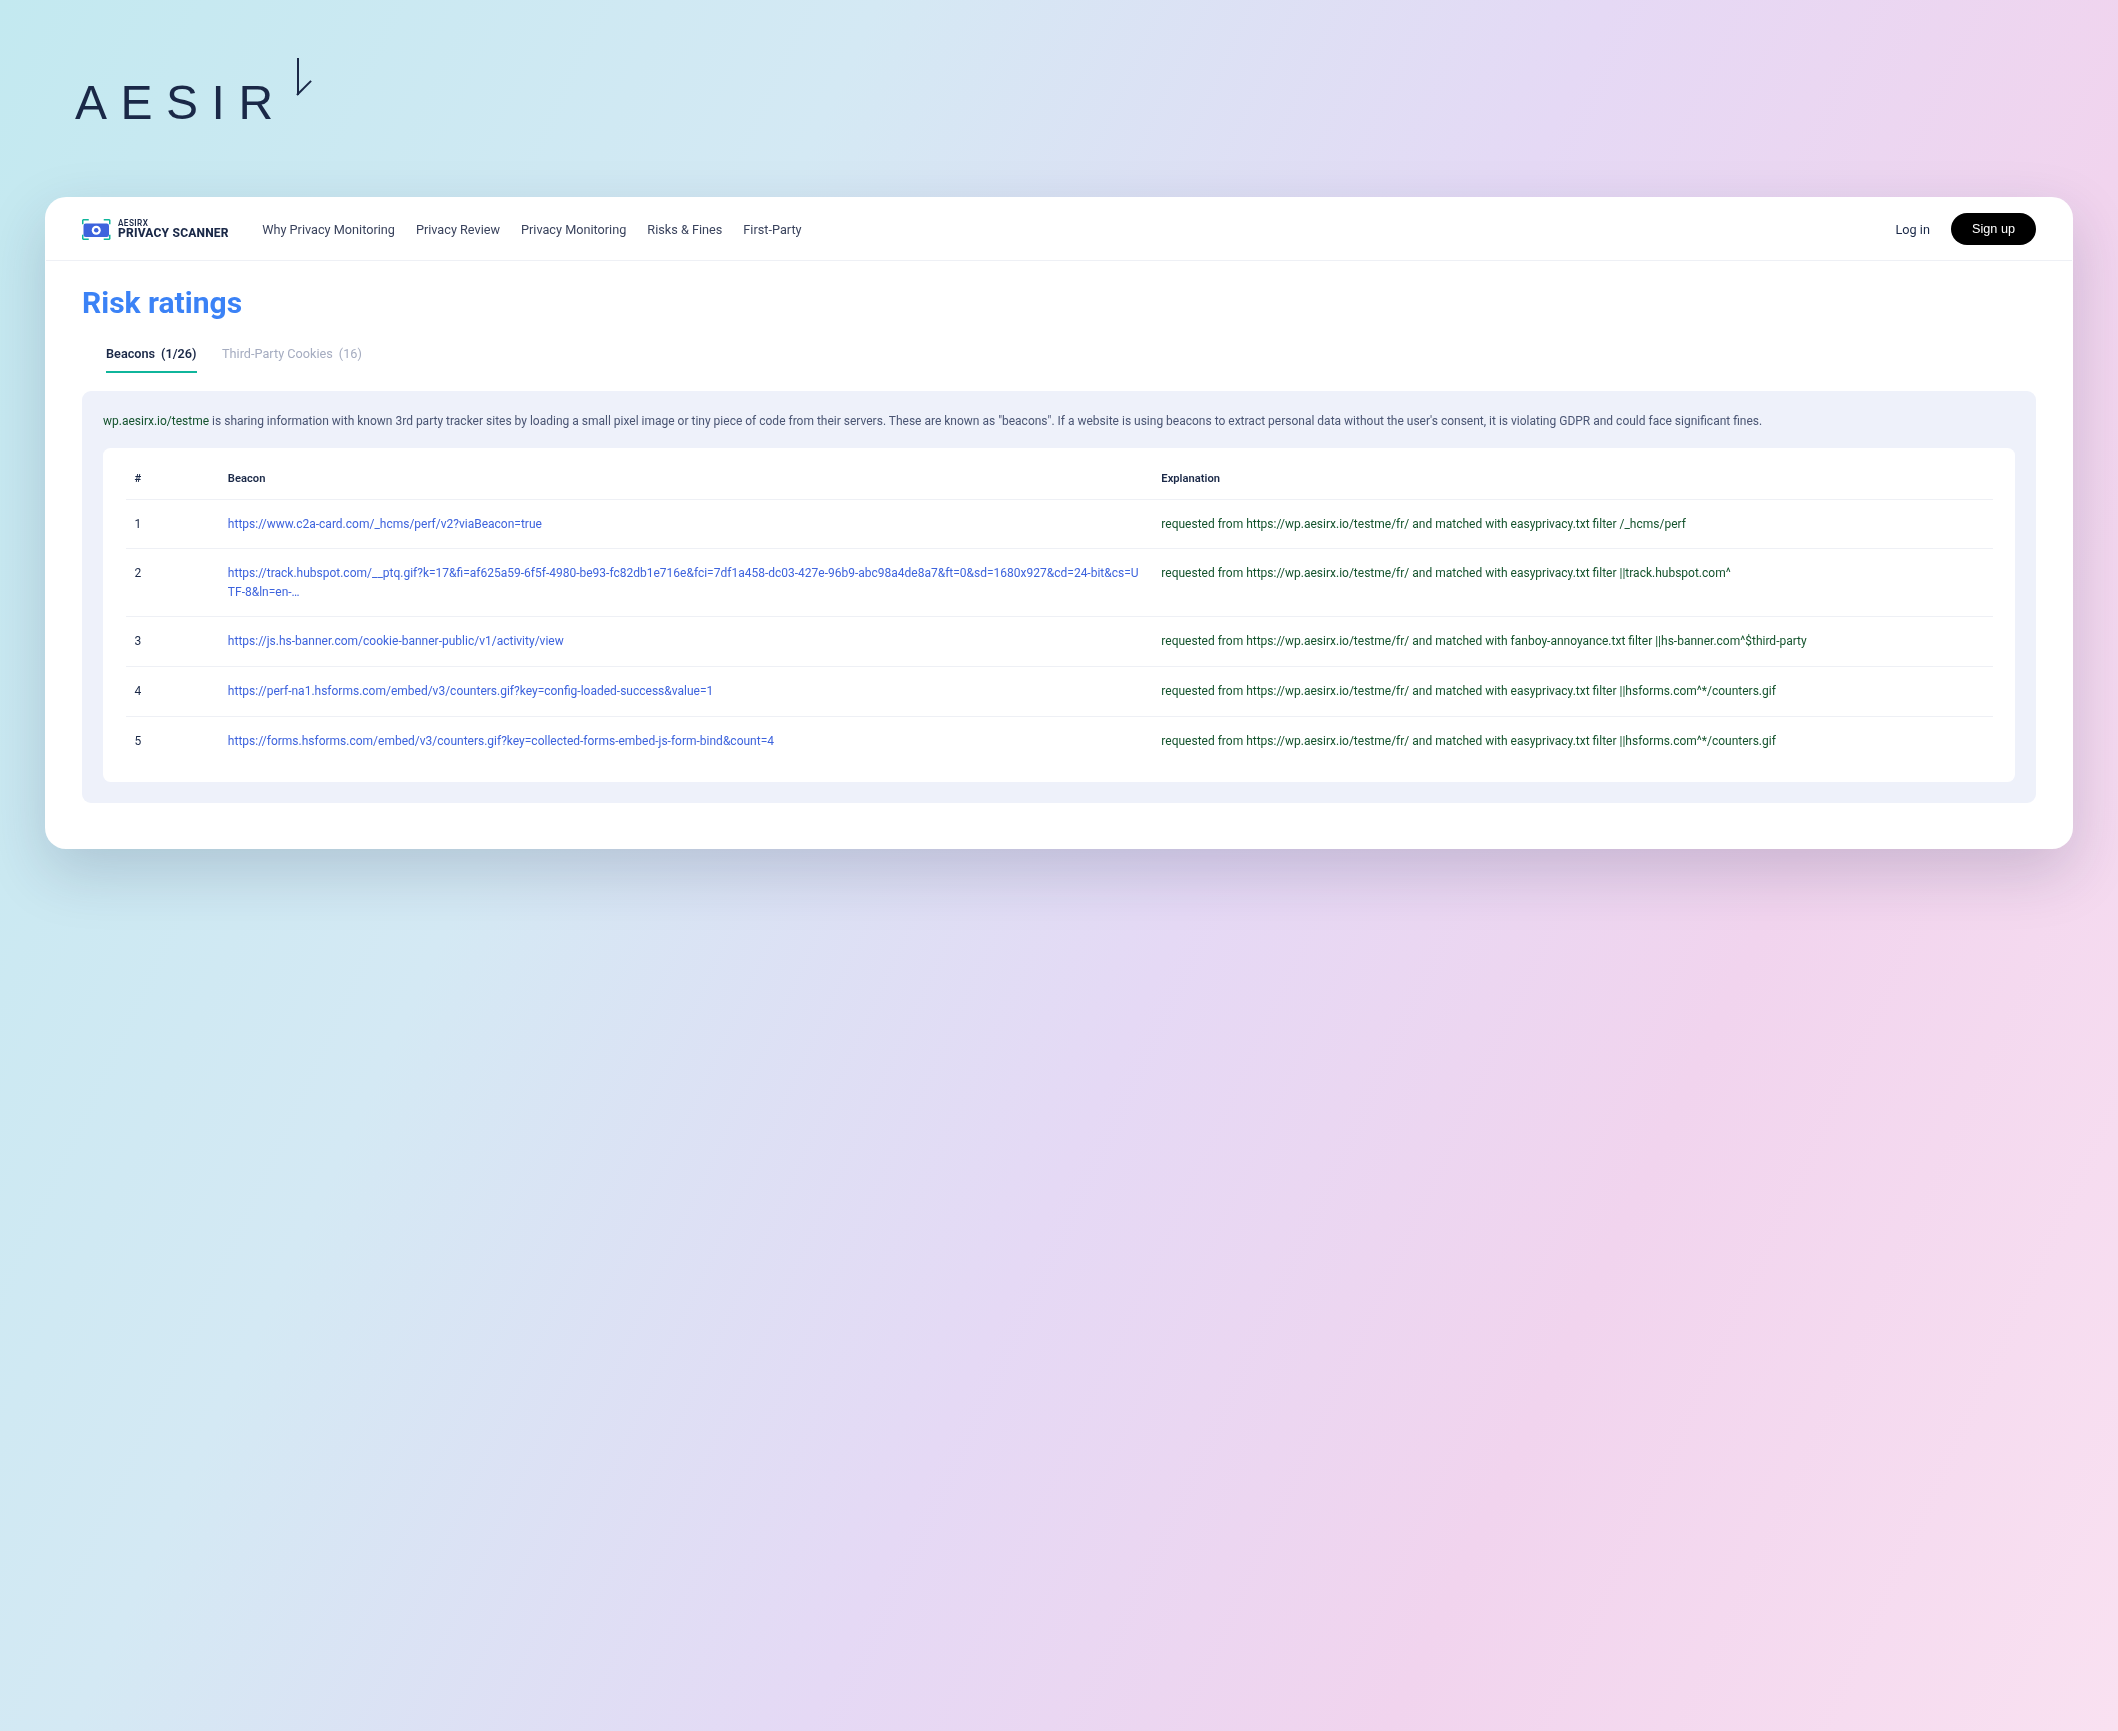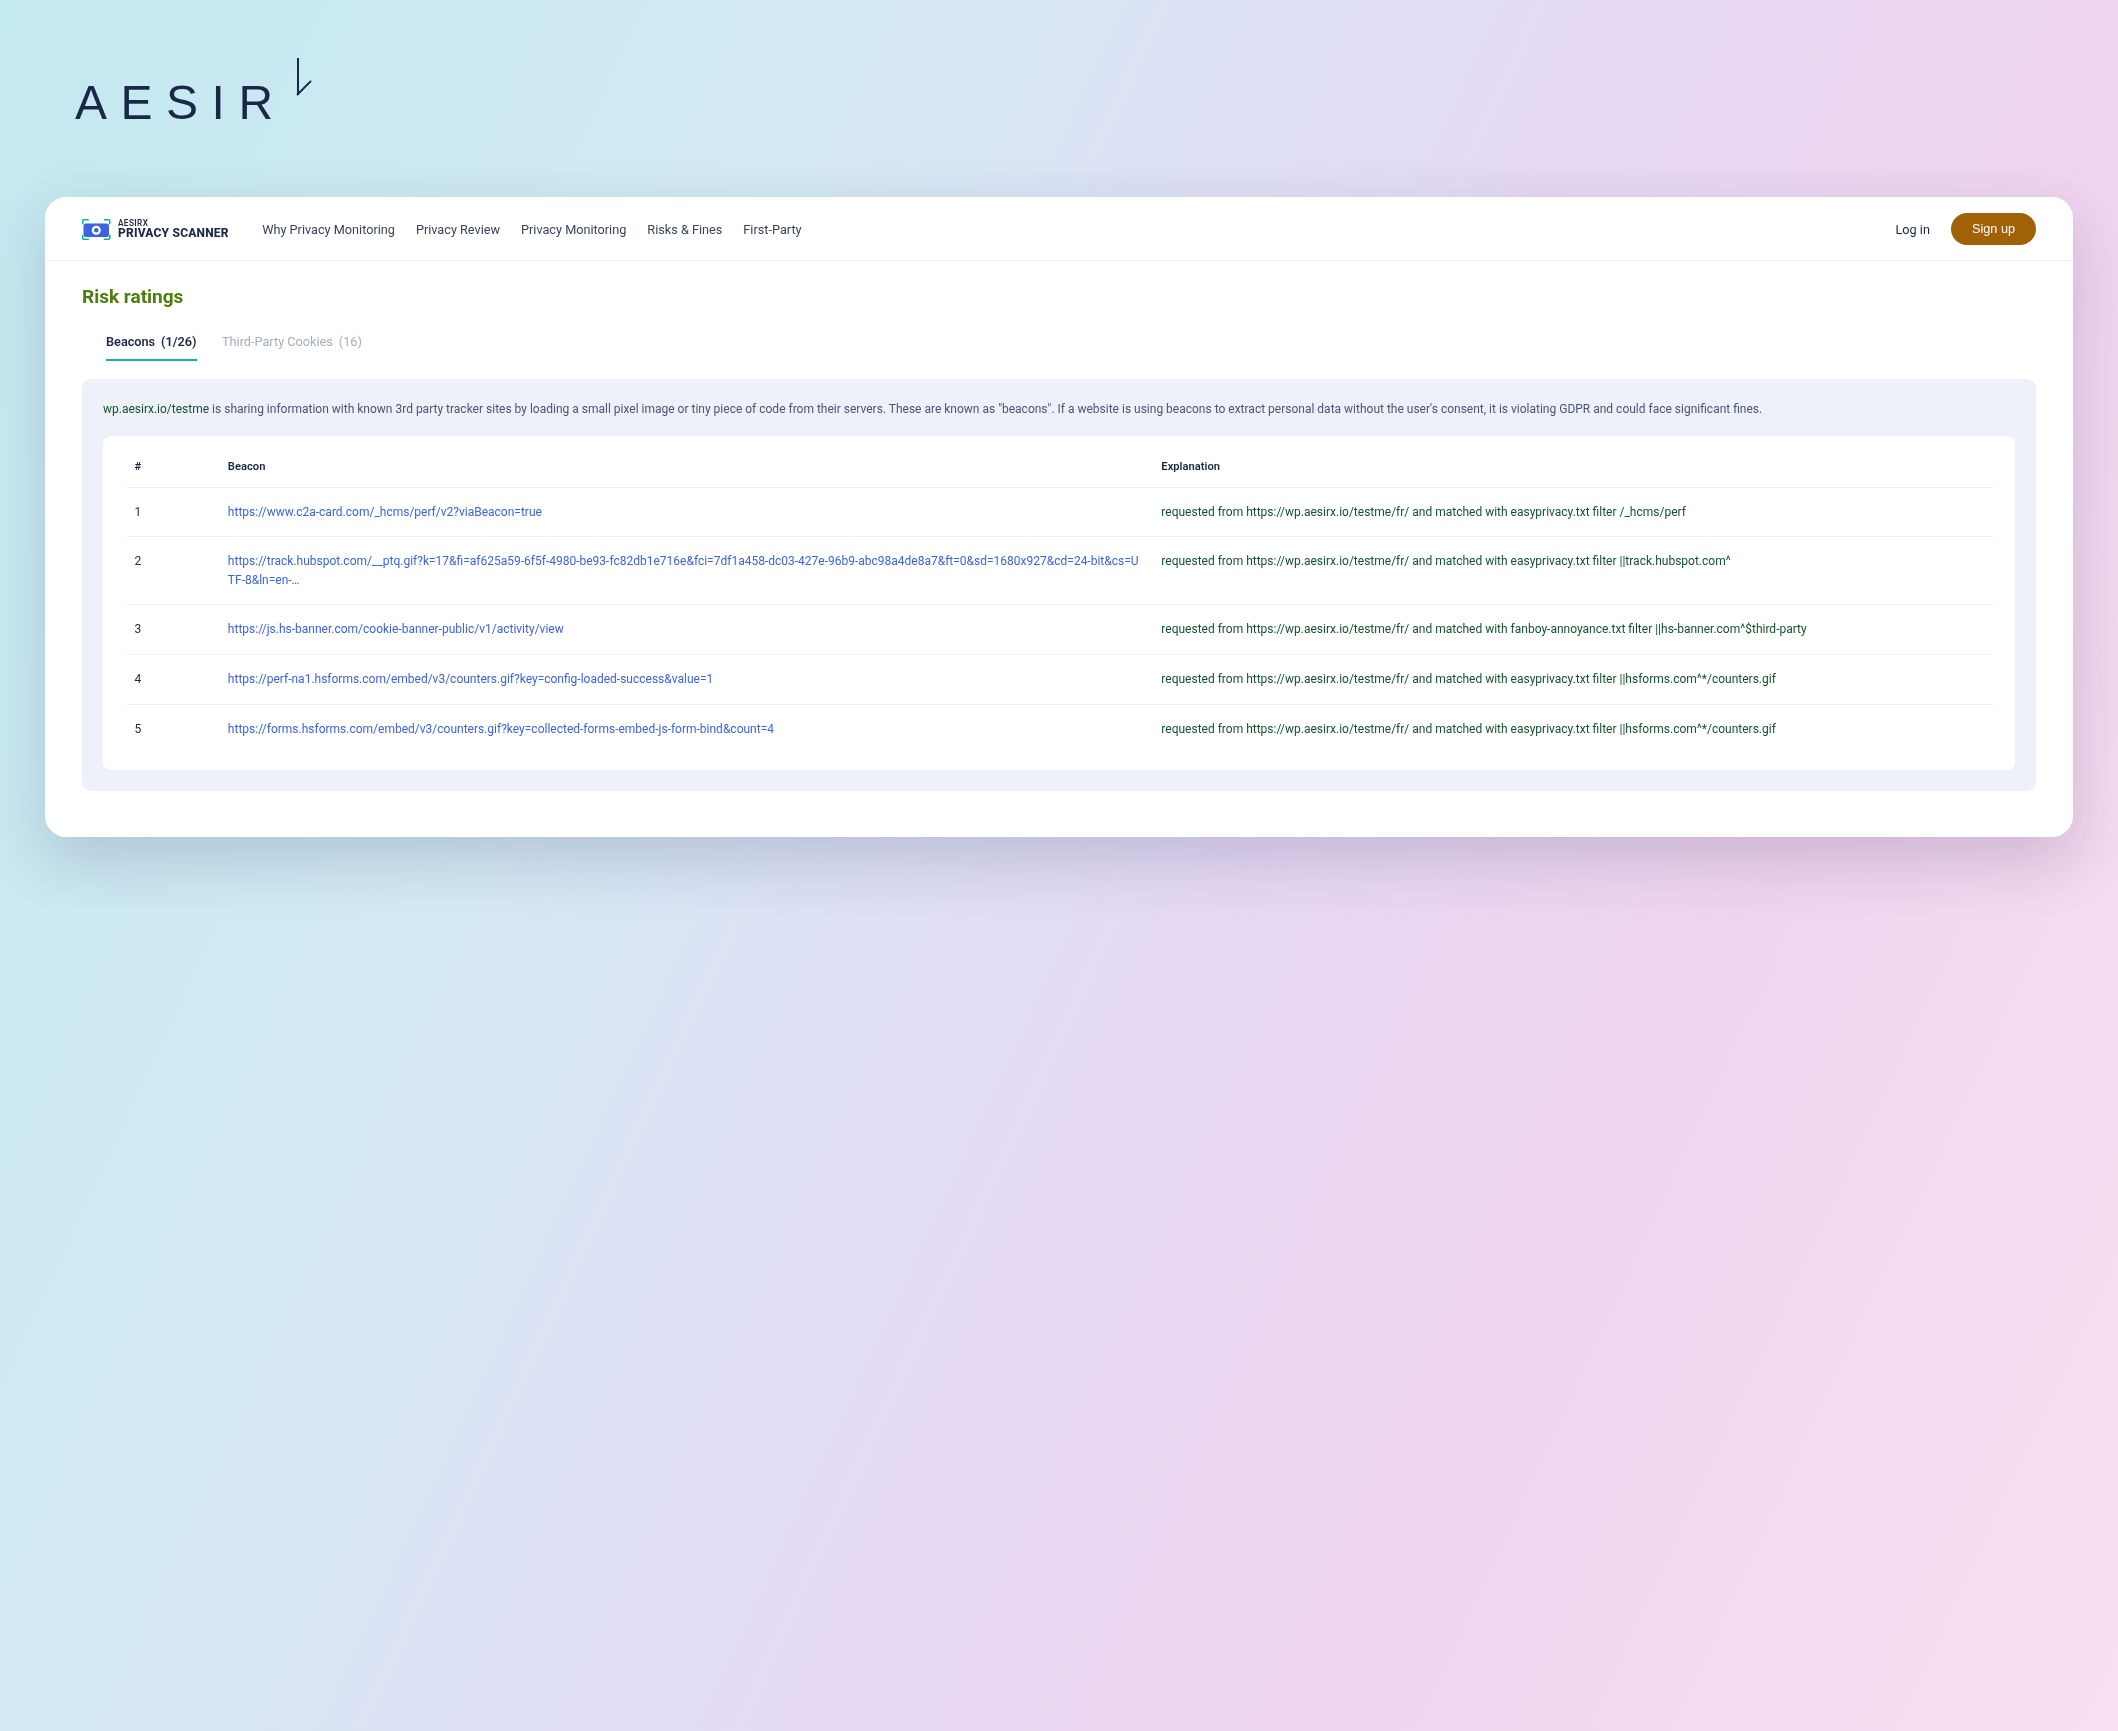--- a/index.html
+++ b/index.html
@@ -98,38 +98,38 @@
     display: flex;
     align-items: center;
     gap: 21px;
   }
   .login-link {
     color: #1a2847;
     font-size: 12.7px;
     cursor: pointer;
   }
   .signup-btn {
-    background: #a16207;
+    background: #000000;
     color: #fff;
     border: none;
     padding: 9px 21px;
     border-radius: 19.5px;
     font-size: 12.7px;
     font-weight: 500;
     cursor: pointer;
   }
 
   .content {
     padding: 24px 36px 45px;
   }
 
   .page-title {
-    font-size: 19px;
+    font-size: 30px;
     font-weight: 700;
-    color: #4d7c0f;
+    color: #3b82f6;
     margin-bottom: 19.5px;
   }
 
   .tabs {
     display: flex;
     gap: 25.5px;
     border-bottom: 0.7px solid transparent;
     margin-bottom: 16.5px;
     margin-left: 24px;
   }

